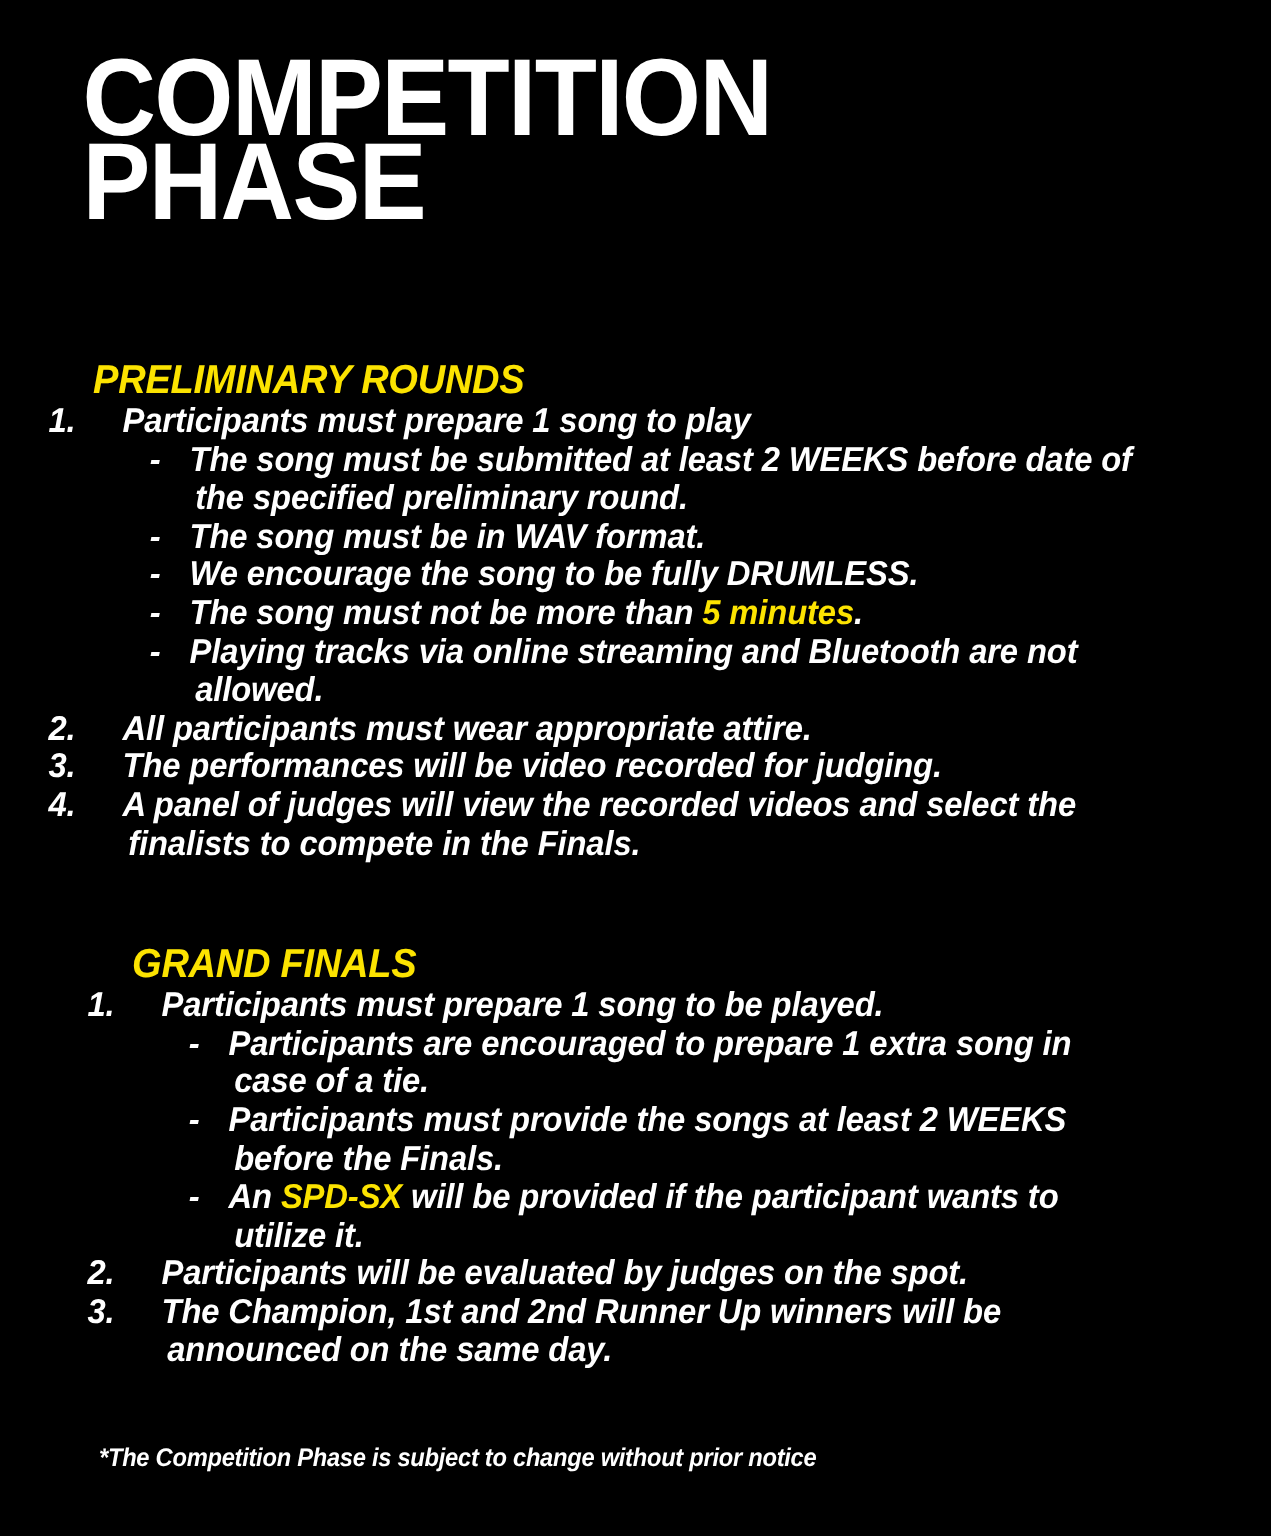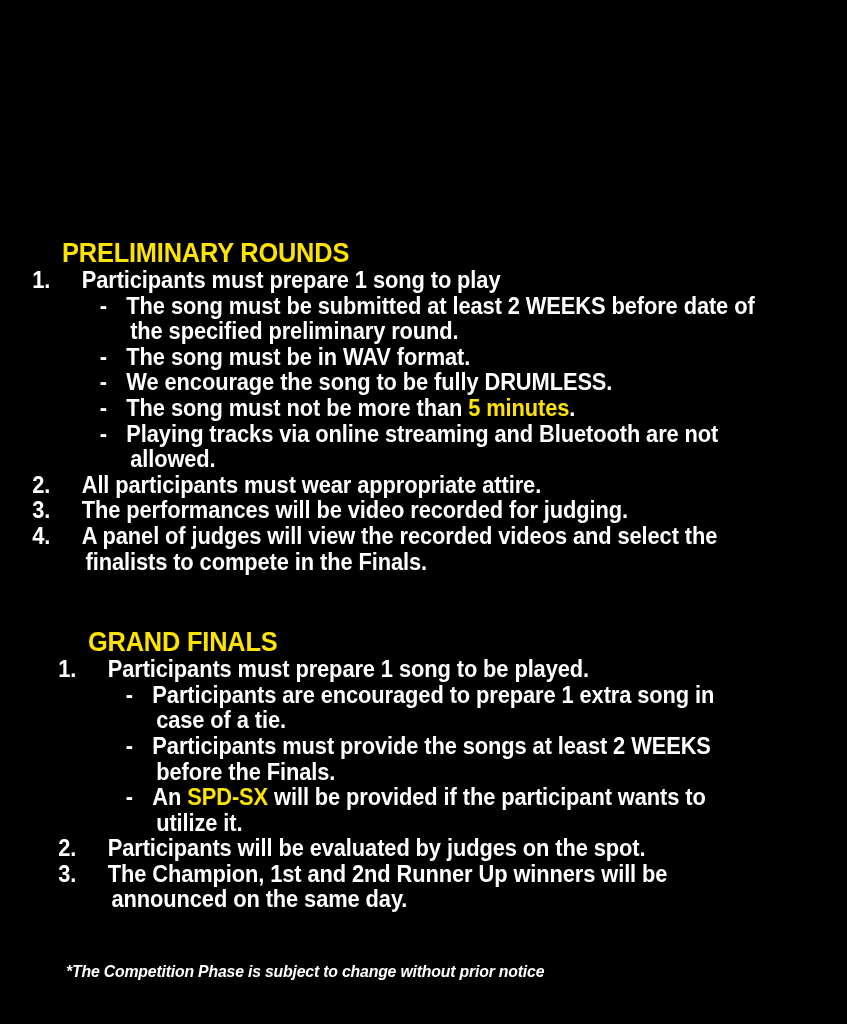--- a/index.html
+++ b/index.html
@@ -47,21 +47,21 @@
   }
 
   
   .sections {
     position: absolute;
     left: 0;
     top: 238px;
     width: 847px;
   }
 
-  .section { margin-bottom: 0; }
+  .section { margin-bottom: 0; font-style: italic; }
   .section + .section { margin-top: 52px; margin-left: 26px; }
 
   .section-heading {
     font-weight: 700;
     font-size: 27px;
     line-height: 30px;
     color: #FCE300;
     letter-spacing: -0.2px;
     padding-left: 66px;
     transform: scaleX(0.94);
@@ -127,20 +127,24 @@
     transform: scaleX(0.93);
     transform-origin: left center;
     white-space: nowrap;
   }
 </style>
 </head>
 <body>
 
 <div class="poster">
 
+  <div class="title-block">
+    <span class="title-line">COMPETITION</span>
+    <span class="title-line">PHASE</span>
+  </div>
 
   <div class="sections" id="sections-root">
       <div class="section">
         <div class="section-heading">PRELIMINARY ROUNDS</div>
         <ul class="items">
           <li class="item"><span class="num">1.</span><span>Participants must prepare 1 song to play</span></li>
           <ul class="subitems">
             <li class="subitem"><span class="dash">-</span><span>The song must be submitted at least 2 WEEKS before date of the specified preliminary round.</span></li>
             <li class="subitem"><span class="dash">-</span><span>The song must be in WAV format.</span></li>
             <li class="subitem"><span class="dash">-</span><span>We encourage the song to be fully DRUMLESS.</span></li>

